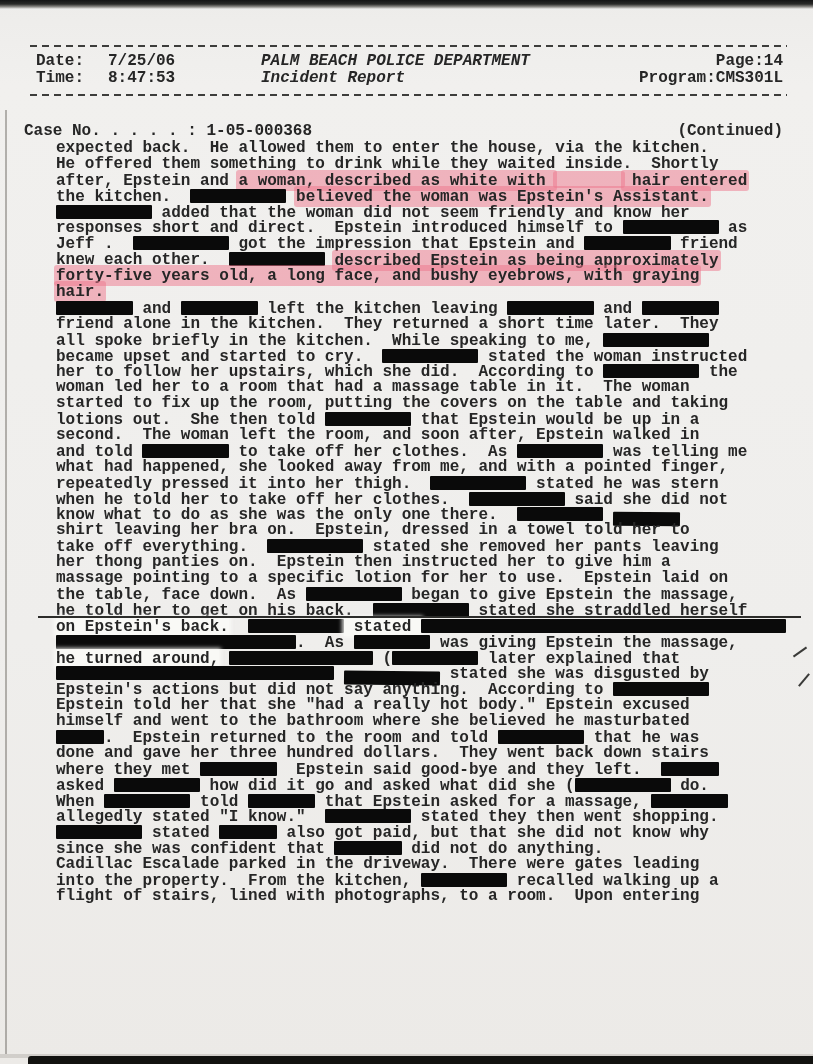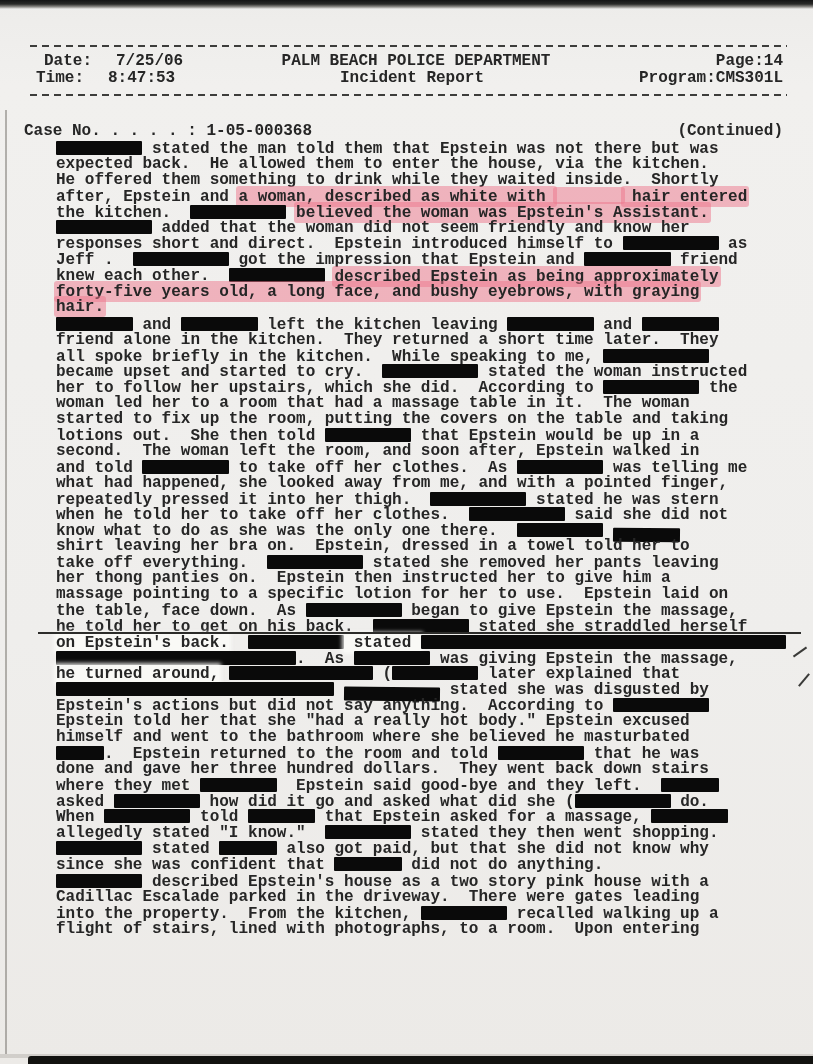--- a/index.html
+++ b/index.html
@@ -15,24 +15,24 @@
   .scan-bottom2{position:absolute;bottom:6px;left:0;right:0;height:4px;background:rgba(160,156,150,.35);}
   .scan-left{position:absolute;top:110px;bottom:10px;left:5px;width:2px;background:rgba(100,95,88,.45);}
   .pen-tick{position:absolute;width:16px;height:2px;background:#3a3a38;transform:rotate(-35deg);}
 
   .dash{height:2px;margin:0 26px 0 30px;
     background:repeating-linear-gradient(90deg,#3d3d3b 0,#3d3d3b 7px,transparent 7px,transparent 12px);}
   .dash1{margin-top:45px;}
   .dash2{margin-top:7px;}
 
   .hrow{display:flex;align-items:baseline;line-height:17px;padding:0 30px 0 36px;}
-  .hrow1{margin-top:6px;margin-left:8px;}
+  .hrow1{margin-top:6px;}
   .hcol-left{width:225px;display:flex;}
   .hcol-left .lbl{width:72px;}
-  .hcol-center{flex:1;text-align:center;}
+  .hcol-center{flex:1;font-style:italic;}
   .hcol-right{width:220px;display:flex;justify-content:flex-end;}
 
   .caseline{display:flex;justify-content:space-between;margin-top:27px;padding:0 30px 0 24px;line-height:16px;}
 
   #body-lines{padding:2px 16px 0 56px;}
   .ln{position:relative;height:15.9px;line-height:15.9px;white-space:pre;}
   .ln.gap{margin-top:1px;}
   .ln.ruleAbove::before{content:"";position:absolute;left:-18px;width:763px;top:-3px;border-top:2px solid #2c2c2a;}
 
   .r{display:inline-block;height:14px;background:#0a0a0a;vertical-align:-2px;border-radius:1px;}
@@ -73,21 +73,20 @@
   </div>
 
   <div class="dash dash2"></div>
 
   <div class="caseline">
     <span>Case No. . . . . : 1-05-000368</span>
     <span>(Continued)</span>
   </div>
 
   <div id="body-lines">
-      <div class="ln"><span class="r" style="width: 9ch;"></span><span class=""> stated the man told them that Epstein was not there but was</span></div>
       <div class="ln"><span class="">expected back.  He allowed them to enter the house, via the kitchen.</span></div>
       <div class="ln"><span class="">He offered them something to drink while they waited </span><span class="u ">inside</span><span class="">.  Shortly</span></div>
       <div class="ln"><span class="">after, Epstein and </span><span class="hl ">a woman, described as white with </span><span class="r hl" style="width: 7ch;"></span><span class="hl "> hair entered</span></div>
       <div class="ln"><span class="">the kitchen.  </span><span class="r" style="width: 10ch;"></span><span class=""> </span><span class="hl ">believed the woman was Epstein's Assistant.</span></div>
       <div class="ln"><span class="r" style="width: 10ch;"></span><span class=""> added that the woman did not seem friendly and know her</span></div>
       <div class="ln"><span class="">responses short and direct.  Epstein introduced himself to </span><span class="r" style="width: 10ch;"></span><span class=""> as</span></div>
       <div class="ln"><span class="">Jeff .  </span><span class="r" style="width: 10ch;"></span><span class=""> got the impression that Epstein and </span><span class="r" style="width: 9ch;"></span><span class=""> friend</span></div>
       <div class="ln"><span class="">knew each other.  </span><span class="r" style="width: 10ch;"></span><span class=""> </span><span class="hl ">described Epstein as being approximately</span></div>
       <div class="ln"><span class="hl ">forty-five years old, a long face, and bushy eyebrows, with graying</span></div>
       <div class="ln"><span class="hl ">hair.</span></div>
@@ -119,21 +118,20 @@
       <div class="ln"><span class="u ">Epstein told her that she "had a really hot body."</span><span class=""> Epstein </span><span class="u ">excused</span></div>
       <div class="ln"><span class="u ">himself</span><span class=""> and went to the bathroom </span><span class="u ">where she bel</span><span class="">ieved he masturbated</span></div>
       <div class="ln"><span class="r" style="width: 5ch;"></span><span class="">.  Epstein returned to the room and told </span><span class="r" style="width: 9ch;"></span><span class=""> that he was</span></div>
       <div class="ln"><span class="">done and gave her three hundred dollars.  They went back down </span><span class="u ">stairs</span></div>
       <div class="ln"><span class="">where they met </span><span class="r" style="width: 8ch;"></span><span class="">  Epstein said good-bye and </span><span class="u ">they left.</span><span class="">  </span><span class="r" style="width: 6ch;"></span></div>
       <div class="ln"><span class="">asked </span><span class="r" style="width: 9ch;"></span><span class=""> how </span><span class="u ">did</span><span class=""> it go and asked what did she (</span><span class="r" style="width: 10ch;"></span><span class=""> </span><span class="u ">do.</span></div>
       <div class="ln"><span class="">When </span><span class="r" style="width: 9ch;"></span><span class=""> told </span><span class="r" style="width: 7ch;"></span><span class=""> </span><span class="u ">that Epstein</span><span class=""> asked for a massage, </span><span class="r" style="width: 8ch;"></span></div>
       <div class="ln"><span class="u ">allegedly</span><span class=""> stated "I know."  </span><span class="r" style="width: 9ch;"></span><span class=""> stated they then went </span><span class="u ">shopping.</span></div>
       <div class="ln"><span class="r" style="width: 9ch;"></span><span class=""> stated </span><span class="r" style="width: 6ch;"></span><span class=""> also </span><span class="u ">got paid</span><span class="">, but that she did not know why</span></div>
       <div class="ln"><span class="">since she was confident that </span><span class="r" style="width: 7ch;"></span><span class=""> did not do anything.</span></div>
-      <div class="ln gap"><span class="r" style="width: 9ch;"></span><span class=""> described Epstein's house as a two story pink house with a</span></div>
       <div class="ln"><span class="">Cadillac Escalade parked in the driveway.  There were gates leading</span></div>
       <div class="ln"><span class="">into the property.  From the kitchen, </span><span class="r" style="width: 9ch;"></span><span class=""> recalled walking up a</span></div>
       <div class="ln"><span class="">flight of stairs, lined with photographs, to a room.  Upon entering</span></div>
     </div>
 
   <div class="pen-tick" style="top:651px;left:792px;"></div>
   <div class="pen-tick" style="top:679px;left:796px;transform:rotate(-50deg);"></div>
 
   <div class="scan-left"></div>
   <div class="scan-bottom2"></div>

